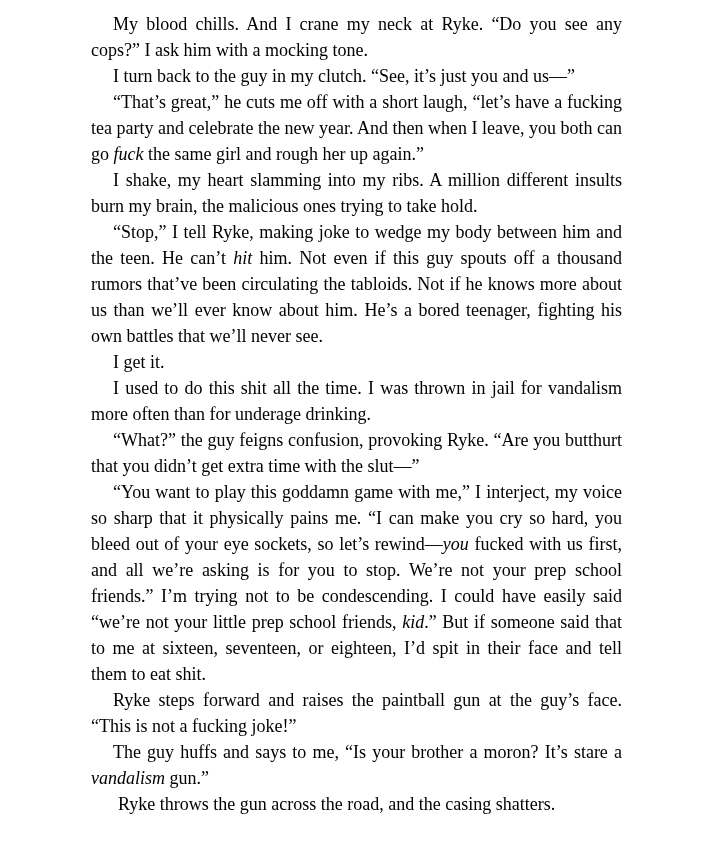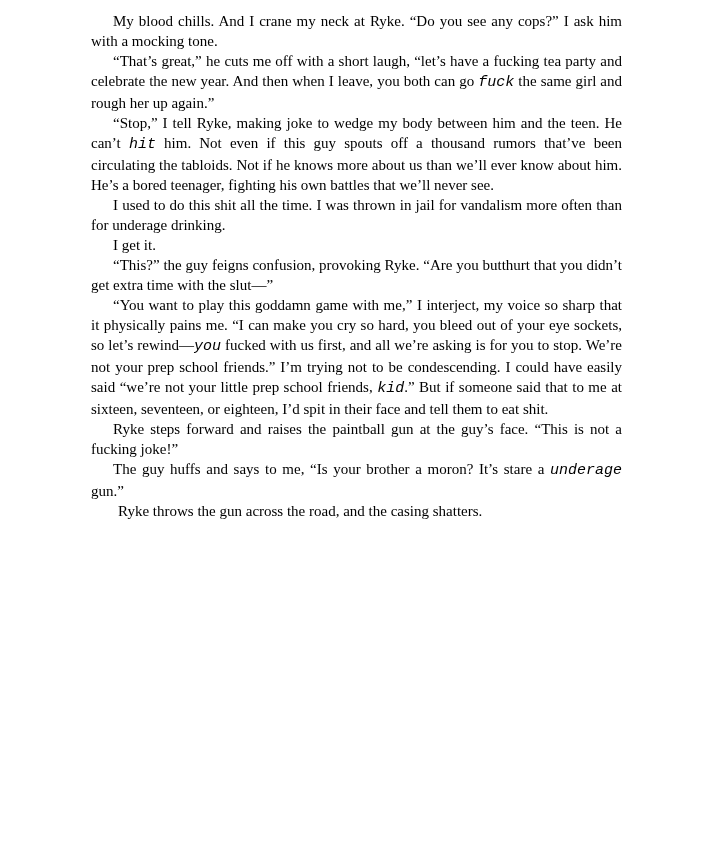--- a/index.html
+++ b/index.html
@@ -22,48 +22,49 @@
     background: #ffffff;
     box-sizing: border-box;
   }
   #text-column {
     position: absolute;
     left: 91px;
     top: 11px;
     width: 531px;
     text-align: justify;
     text-justify: inter-word;
-    font-size: 15px;
-    line-height: 20px;
+    font-size: 18px;
+    line-height: 26px;
     hyphens: none;
   }
   p.para {
     margin: 0;
     padding: 0;
     text-indent: 22px;
     text-align: justify;
   }
   p.para:last-of-type {
     text-indent: 27px;
   }
   p.para > i, p.para em {
     font-style: italic;
-    font-family: Liberation Mono, monospace;
   }
 </style>
 </head>
 <body>
 
 <div id="page">
   <div id="text-column">
 
   <p class="para"><span>My blood chills. And I crane my neck at Ryke. “Do you see any cops?” I ask him with a mocking tone.</span></p>
+      <p class="para"><span>I turn back to the guy in my clutch. “See, it’s just you and us—”</span></p>
       <p class="para"><span>“That’s great,” he cuts me off with a short laugh, “let’s have a fucking tea party and celebrate the new year. And then when I leave, you both can go </span><i>fuck</i><span> the same girl and rough her up again.”</span></p>
+      <p class="para"><span>I shake, my heart slamming into my ribs. A million different insults burn my brain, the malicious ones trying to take hold.</span></p>
       <p class="para"><span>“Stop,” I tell Ryke, making joke to wedge my body between him and the teen. He can’t </span><i>hit</i><span> him. Not even if this guy spouts off a thousand rumors that’ve been circulating the tabloids. Not if he knows more about us than we’ll ever know about him. He’s a bored teenager, fighting his own battles that we’ll never see.</span></p>
+      <p class="para"><span>I get it.</span></p>
       <p class="para"><span>I used to do this shit all the time. I was thrown in jail for vandalism more often than for underage drinking.</span></p>
-      <p class="para"><span>I get it.</span></p>
-      <p class="para"><span>“This?” the guy feigns confusion, provoking Ryke. “Are you butthurt that you didn’t get extra time with the slut—”</span></p>
+      <p class="para"><span>“What?” the guy feigns confusion, provoking Ryke. “Are you butthurt that you didn’t get extra time with the slut—”</span></p>
       <p class="para"><span>“You want to play this goddamn game with me,” I interject, my voice so sharp that it physically pains me. “I can make you cry so hard, you bleed out of your eye sockets, so let’s rewind—</span><i>you</i><span> fucked with us first, and all we’re asking is for you to stop. We’re not your prep school friends.” I’m trying not to be condescending. I could have easily said “we’re not your little prep school friends, </span><i>kid</i><span>.” But if someone said that to me at sixteen, seventeen, or eighteen, I’d spit in their face and tell them to eat shit.</span></p>
       <p class="para"><span>Ryke steps forward and raises the paintball gun at the guy’s face. “This is not a fucking joke!”</span></p>
-      <p class="para"><span>The guy huffs and says to me, “Is your brother a moron? It’s stare a </span><i>underage</i><span> gun.”</span></p>
+      <p class="para"><span>The guy huffs and says to me, “Is your brother a moron? It’s stare a </span><i>vandalism</i><span> gun.”</span></p>
       <p class="para"><span>Ryke throws the gun across the road, and the casing shatters.</span></p>
     </div>
 </div>
 
 </body></html>

